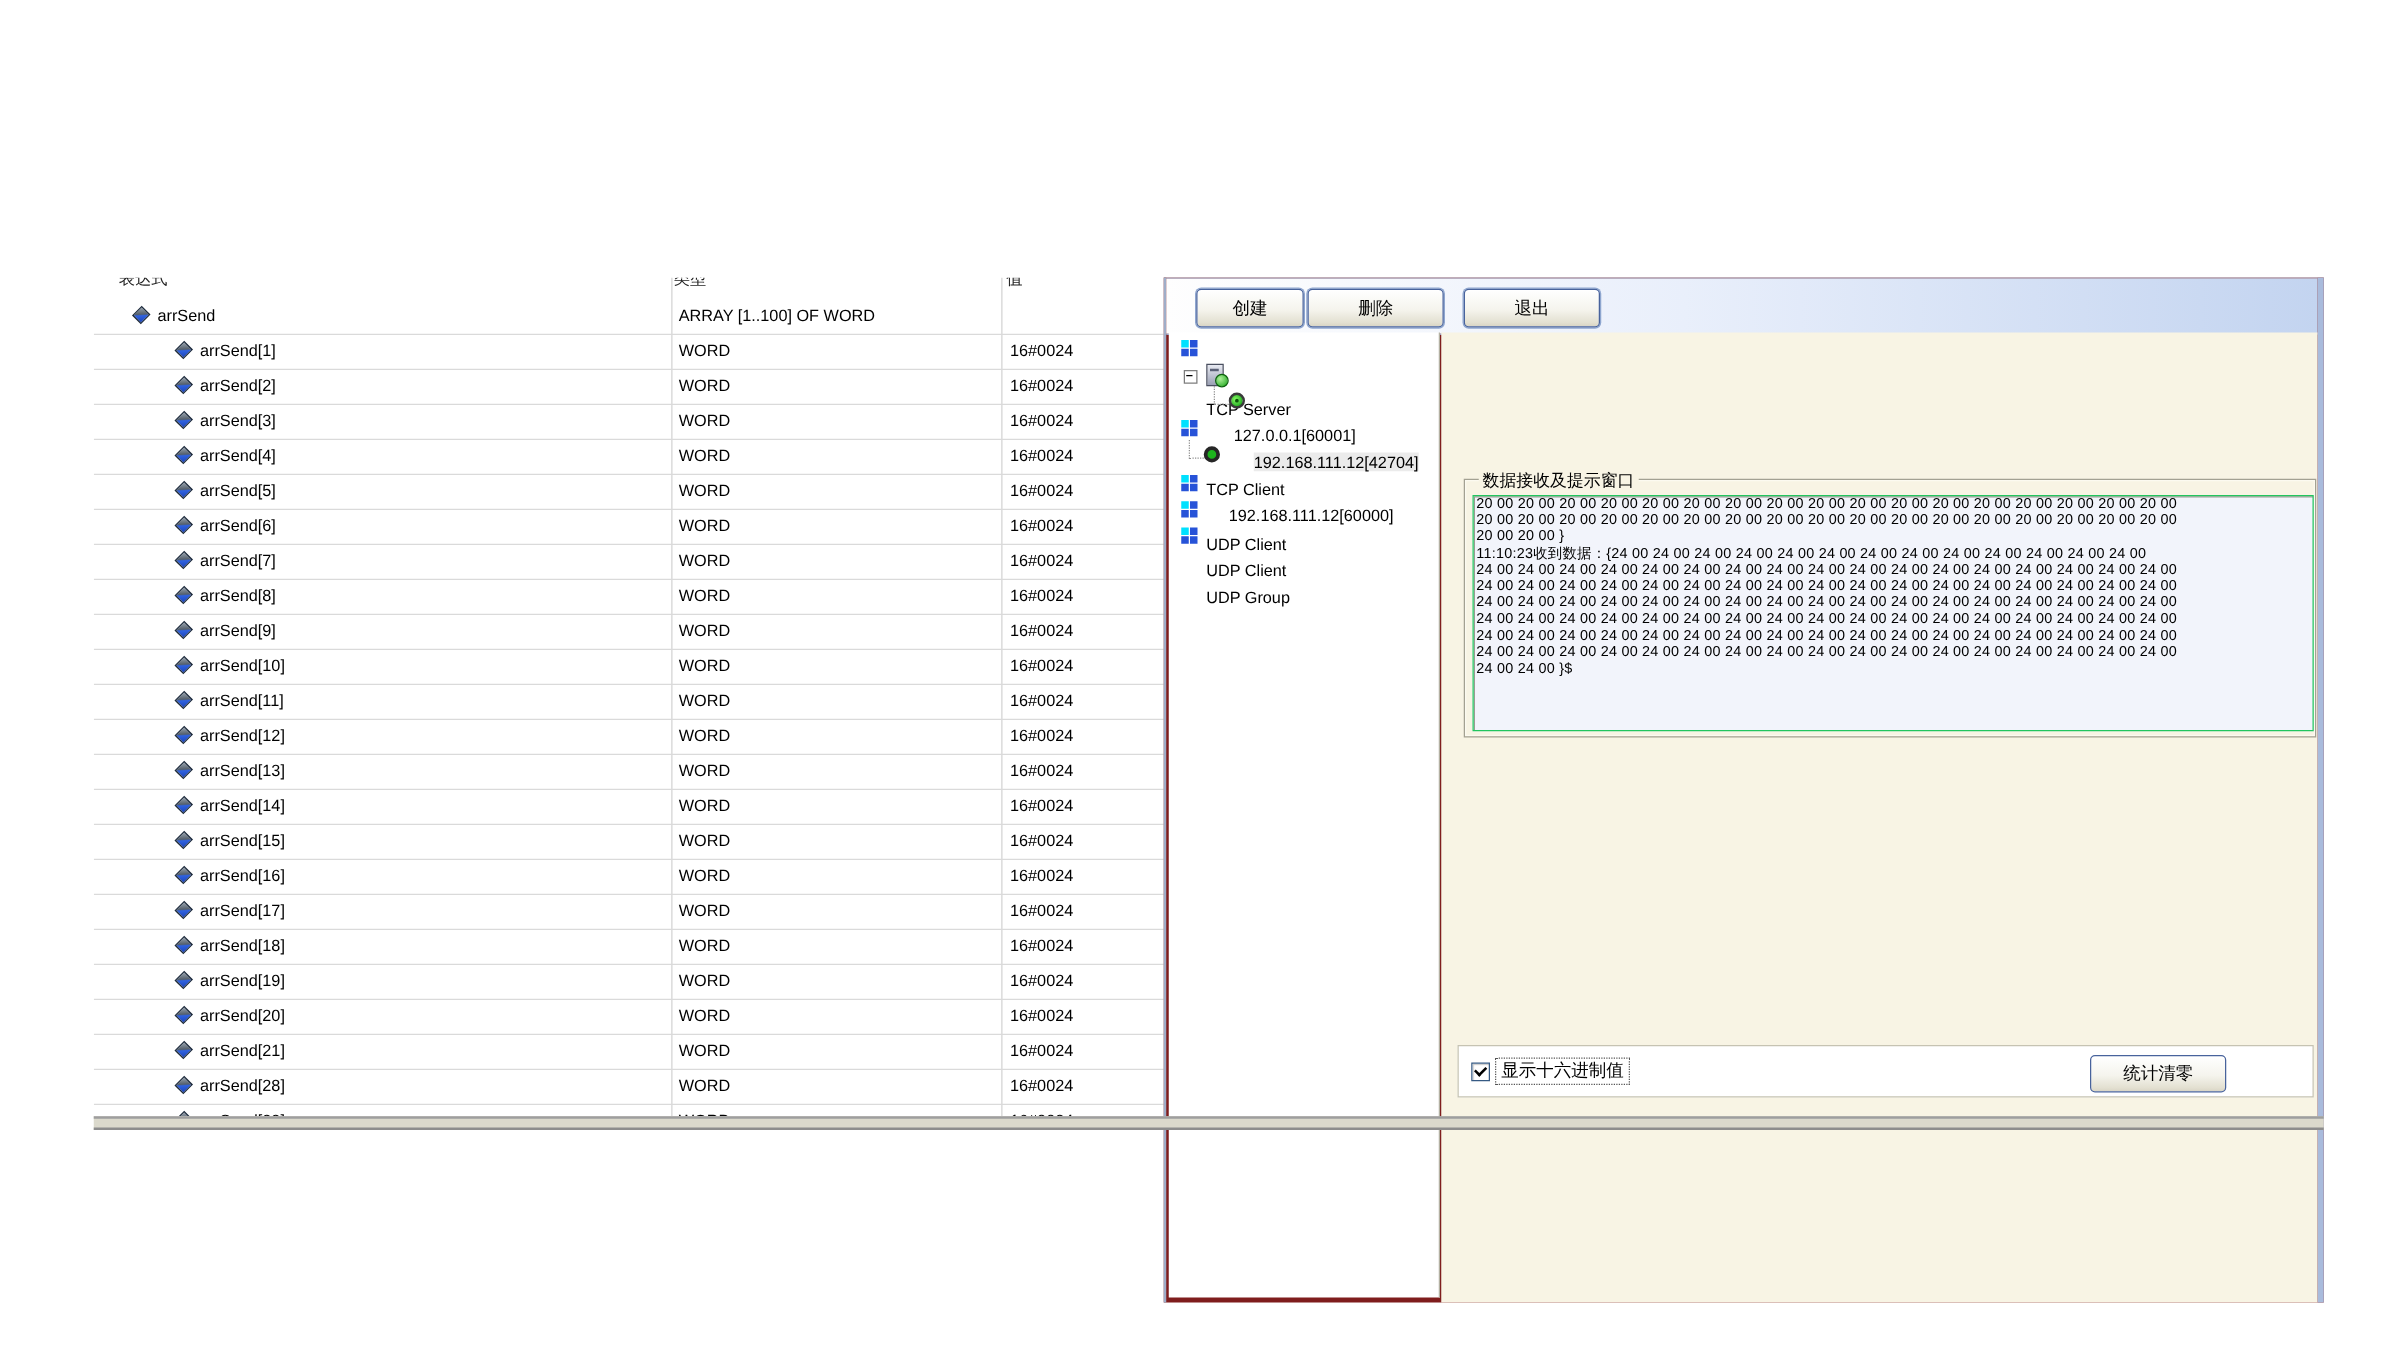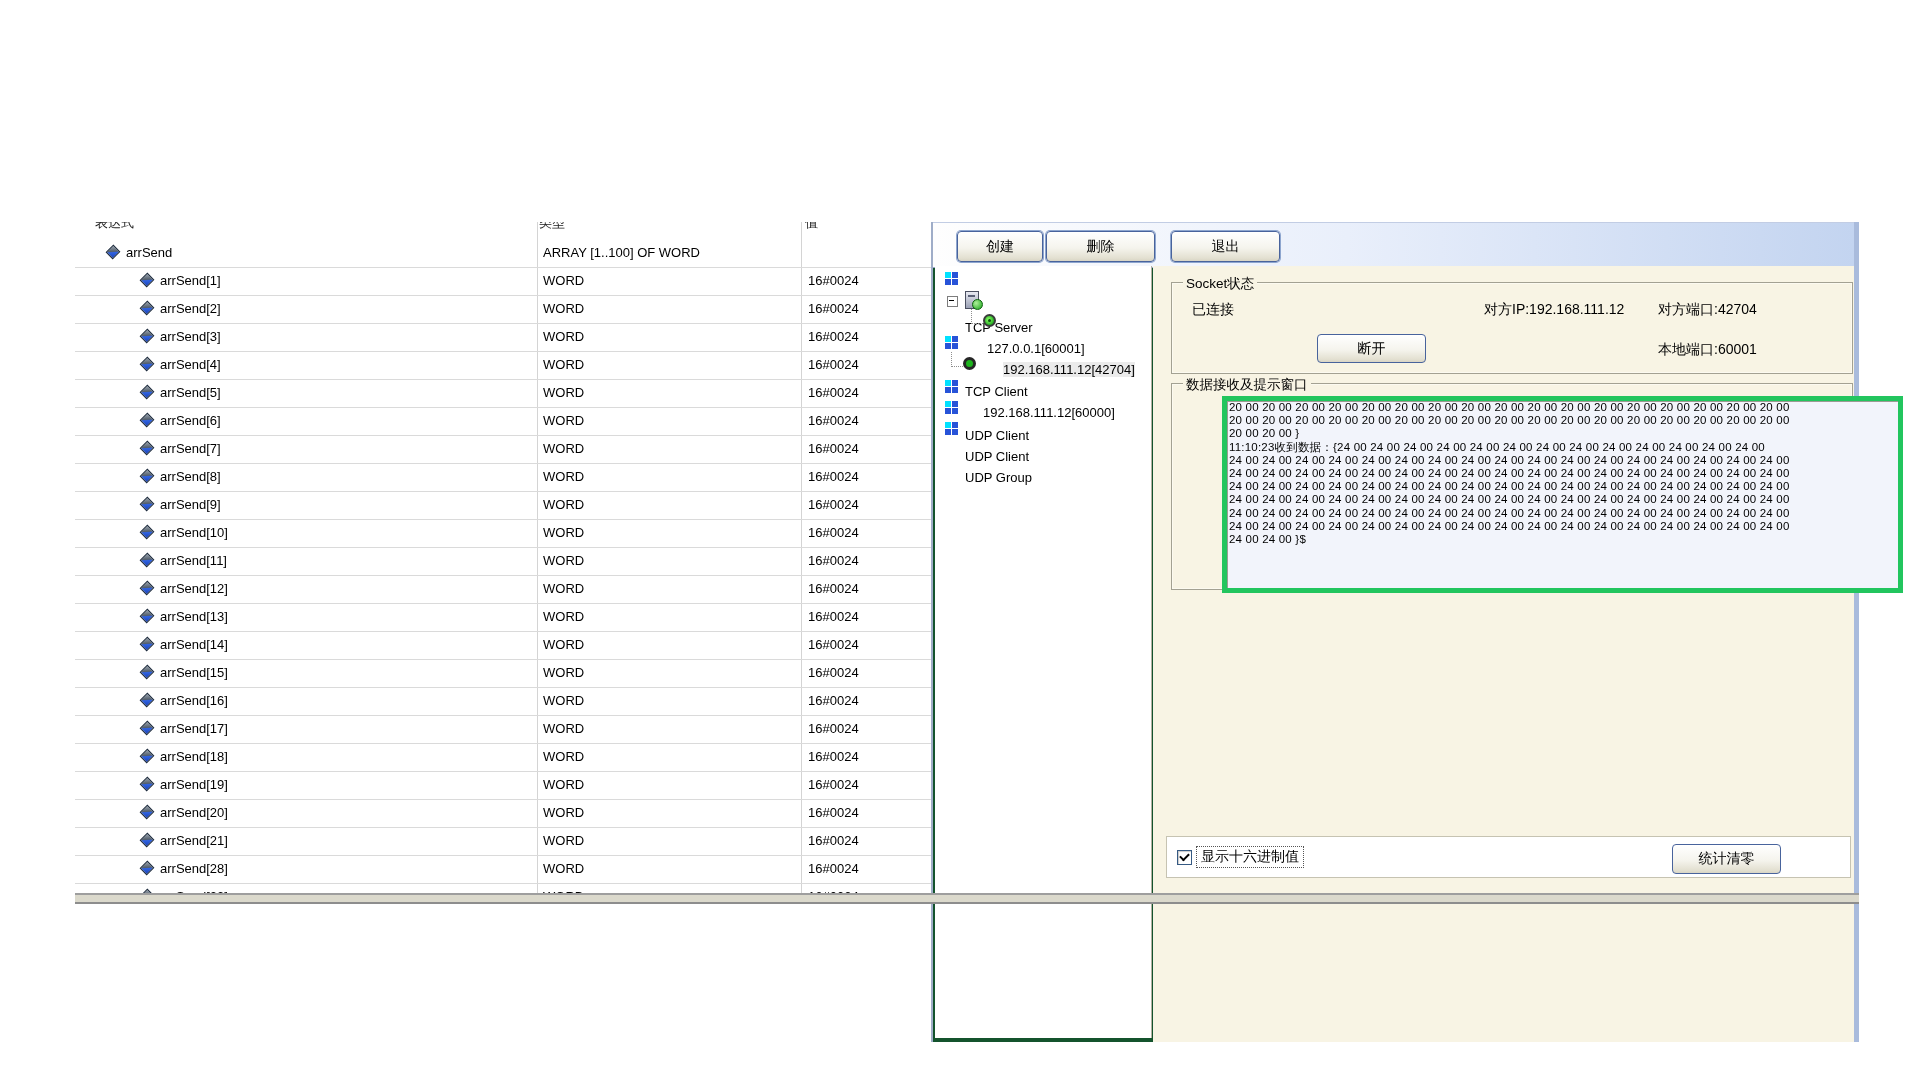--- a/index.html
+++ b/index.html
@@ -13,21 +13,21 @@
   .wt-header span{position:absolute;top:-8px;font-size:13px;color:#222;}
   .wt-row{position:absolute;left:0;width:100%;height:28px;border-bottom:1px solid #dadada;font-size:13px;}
   .wt-row .nm{position:absolute;top:6px;white-space:nowrap;}
   .wt-row .tp{position:absolute;left:468px;top:6px;white-space:nowrap;}
   .wt-row .vl{position:absolute;left:733px;top:6px;white-space:nowrap;}
   .var-icon{position:absolute;top:8px;width:8px;height:8px;transform:rotate(45deg) scaleY(1.1);
             background:linear-gradient(135deg,#97a2ae 0%,#55606c 45%,#2f62e2 55%,#1d44b4 100%);
             border:1px solid #1c2a3c;}
 
   
-  .tool-window{position:absolute;left:931px;top:222px;width:928px;height:820px;background:#14532d;
+  .tool-window{position:absolute;left:931px;top:222px;width:928px;height:820px;background:#7f1d1d;
                border-left:2px solid #9fadc8;border-right:5px solid #a9bbdc;box-sizing:border-box;}
   .toolbar{position:absolute;left:0;right:0;top:0;height:44px;
            background:linear-gradient(to right,#fefefe 0%,#e9effb 45%,#c3d4f0 100%);
            border-bottom:1px solid #98a6c6;border-top:1px solid #c2cde4;}
   .xp-btn{position:absolute;display:flex;align-items:center;justify-content:center;
           border:1px solid #48639c;border-radius:4px;cursor:default;
           background:linear-gradient(180deg,#ffffff 0%,#f5f4ed 55%,#e3e0d1 90%,#d9d5c5 100%);
           box-shadow:0 0 0 1px #8ea6cf, inset 0 1px 0 #fff;font-size:14px;}
 
   .tree-panel{position:absolute;left:2px;top:44px;width:217px;bottom:4px;background:#fff;
@@ -50,22 +50,22 @@
             background:radial-gradient(circle at 35% 35%,#aef09a,#17a317);border:1px solid #0c610c;}
   .tgt-icon{position:absolute;top:2px;width:13px;height:13px;border-radius:50%;border:2px solid #3a3a3a;
             background:radial-gradient(circle at 40% 40%,#8bff64,#22aa22 75%);box-sizing:border-box;}
   .tgt-icon::after{content:"";position:absolute;left:3px;top:3px;width:3px;height:3px;border-radius:50%;background:#0a520a;}
   .conn-icon{position:absolute;top:2px;width:13px;height:13px;border-radius:50%;border:3px solid #262626;
              background:#1db41d;box-sizing:border-box;}
 
   .main-panel{position:absolute;left:220px;top:44px;right:0;bottom:0;background:#f8f4e4;}
   .grp{position:absolute;border:1px solid #a3a192;box-shadow:inset 0 0 0 1px #fcfaf0;}
   .grp-label{position:absolute;top:-8px;left:11px;background:#f8f4e4;padding:0 3px;font-size:13.5px;white-space:nowrap;}
-  .rx-box{position:absolute;background:#f2f4fb;border:5px solid #22c55e;
-          box-shadow:inset 1px 1px 0 #9b9b93;overflow:hidden;margin-left:44px;}
+  .rx-box{position:absolute;background:#f2f4fb;border:1px solid #22c55e;
+          box-shadow:inset 1px 1px 0 #9b9b93;overflow:hidden;}
   .rx-line{font-size:11.5px;line-height:13.2px;white-space:pre;letter-spacing:0.2px;padding-left:2px;}
   .tx-box{position:absolute;background:#ffffff;border:1px solid #72726a;box-shadow:inset 1px 1px 0 #9b9b93;}
   .combo{position:absolute;background:#fff;border:1px solid #7f9db9;box-sizing:border-box;}
   .combo .val{position:absolute;left:4px;top:3px;font-size:13px;}
   .combo .drop{position:absolute;right:1px;top:1px;bottom:1px;width:17px;border:1px solid #b5b2a5;
           background:linear-gradient(#f6f5f0,#d8d4c4);display:flex;align-items:center;justify-content:center;}
   .combo .drop b{width:0;height:0;border-left:4px solid transparent;border-right:4px solid transparent;border-top:5px solid #000;}
   .status-strip{position:absolute;border-top:1px solid #8a887a;font-size:13.5px;padding:4px 0 0 6px;box-sizing:border-box;}
   .bottom-row{position:absolute;background:#fff;border:1px solid #c6c3b2;box-sizing:border-box;}
   .cb{position:absolute;width:13px;height:13px;background:#fff;border:1px solid #365a83;
@@ -305,28 +305,20 @@
             <i></i>
             <i></i>
             <i></i>
           </span>
         <span class="t-label" style="left:30px">UDP Group</span>
       </div>
     </div>
 
     <div class="main-panel">
 
-      <div class="grp" style="left:18px;top:16px;width:680px;height:90px">
-        <span class="grp-label">Socket状态</span>
-        <span class="sock-txt" style="left:20px;top:18px">已连接</span>
-        <span class="sock-txt" style="left:312px;top:18px">对方IP:192.168.111.12</span>
-        <span class="sock-txt" style="left:486px;top:18px">对方端口:42704</span>
-        <div class="xp-btn" style="left:145px;top:51px;width:107px;height:27px;box-shadow:inset 0 1px 0 #fff">断开</div>
-        <span class="sock-txt" style="left:486px;top:58px">本地端口:60001</span>
-      </div>
 
       <div class="grp" style="left:18px;top:117px;width:680px;height:205px">
         <span class="grp-label">数据接收及提示窗口</span>
         <div class="rx-box" style="left:6px;top:12px;width:671px;height:187px">
             <div class="rx-line">20 00 20 00 20 00 20 00 20 00 20 00 20 00 20 00 20 00 20 00 20 00 20 00 20 00 20 00 20 00 20 00 20 00</div>
             <div class="rx-line">20 00 20 00 20 00 20 00 20 00 20 00 20 00 20 00 20 00 20 00 20 00 20 00 20 00 20 00 20 00 20 00 20 00</div>
             <div class="rx-line">20 00 20 00 }</div>
             <div class="rx-line">11:10:23收到数据：{24 00 24 00 24 00 24 00 24 00 24 00 24 00 24 00 24 00 24 00 24 00 24 00 24 00</div>
             <div class="rx-line">24 00 24 00 24 00 24 00 24 00 24 00 24 00 24 00 24 00 24 00 24 00 24 00 24 00 24 00 24 00 24 00 24 00</div>
             <div class="rx-line">24 00 24 00 24 00 24 00 24 00 24 00 24 00 24 00 24 00 24 00 24 00 24 00 24 00 24 00 24 00 24 00 24 00</div>

